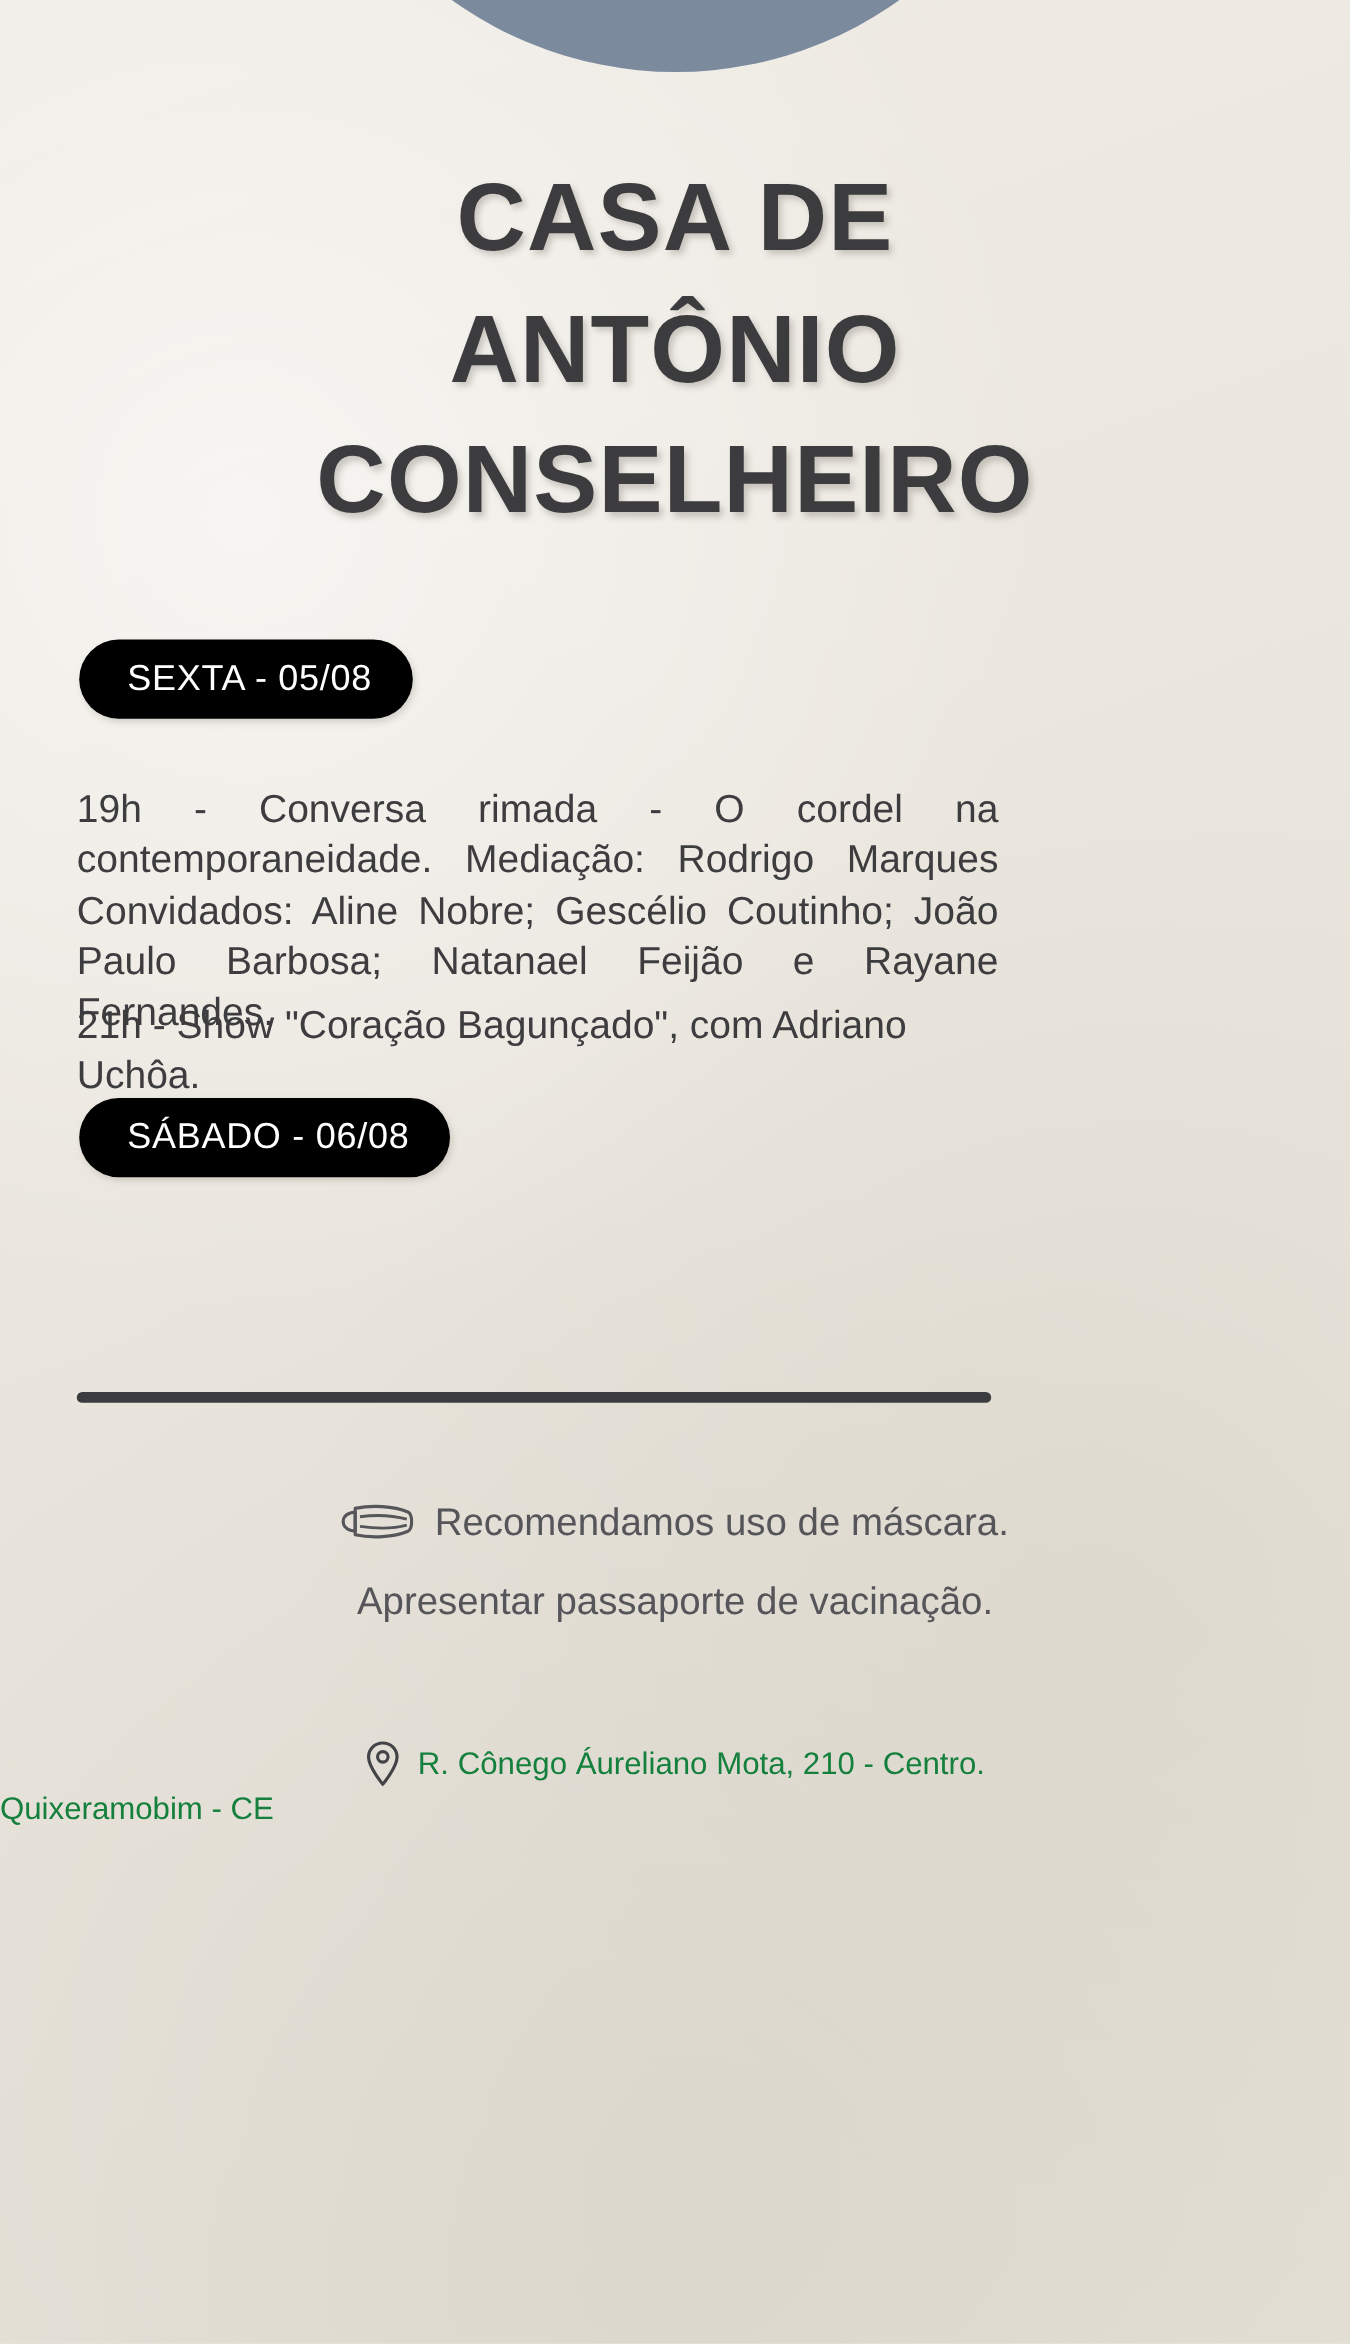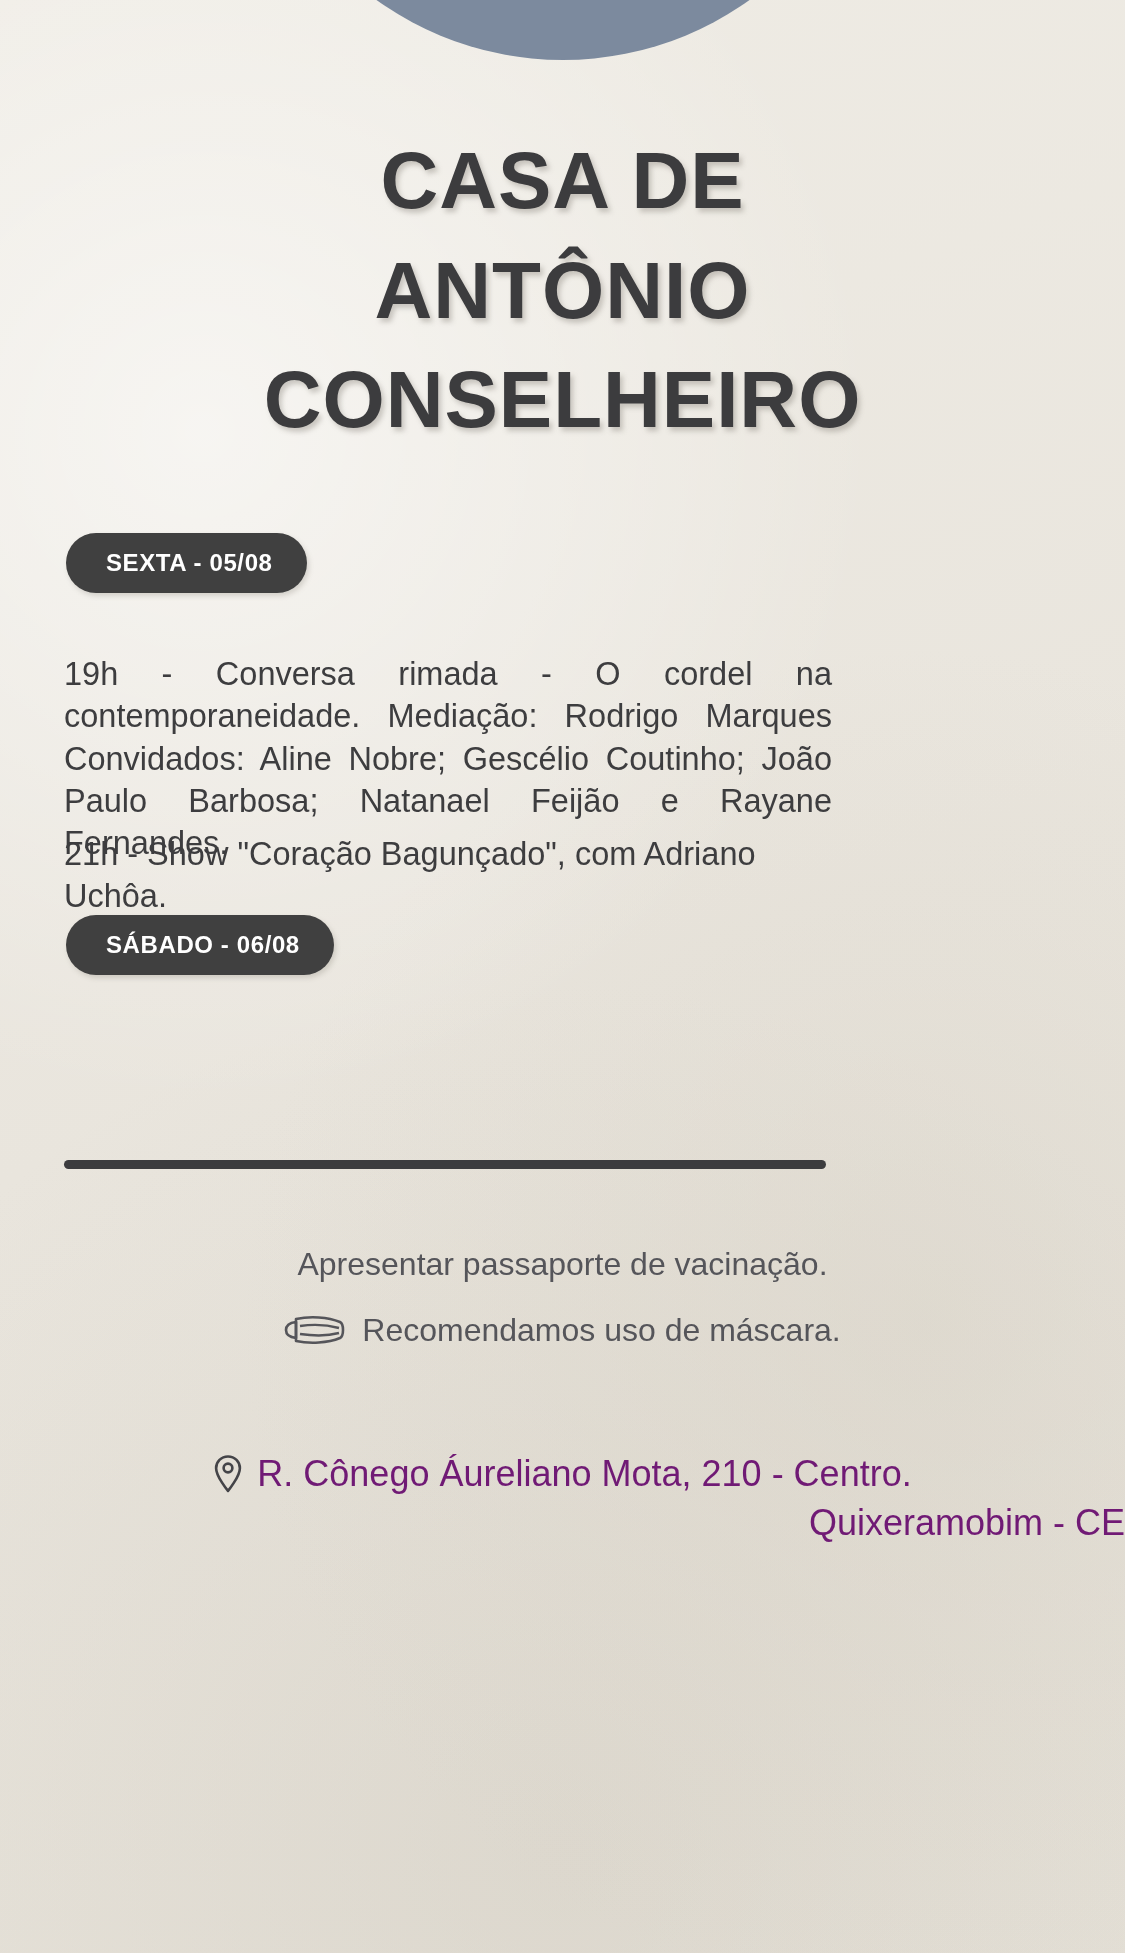--- a/index.html
+++ b/index.html
@@ -59,24 +59,24 @@
     font-size: 80px;
     font-weight: bold;
     letter-spacing: 1px;
     line-height: 1.37;
     color: #3c3c3e;
     text-shadow: 3px 4px 5px rgba(120,115,105,0.35);
   }
 
   .day-badge {
     display: inline-block;
-    background: #404040;
+    background: #000000;
     color: #ffffff;
-    font-size: 24px;
-    font-weight: bold;
+    font-size: 30px;
+    font-weight: normal;
     letter-spacing: 0.6px;
     padding: 16px 34px 16px 40px;
     border-radius: 40px;
     box-shadow: 2px 3px 5px rgba(120,115,105,0.25);
   }
 
   .badge-row-1 { position: absolute; top: 533px; left: 66px; }
   .badge-row-2 { position: absolute; top: 915px; left: 66px; text-align: center; }
 
   .para {
@@ -123,23 +123,23 @@
     justify-content: center;
     gap: 16px;
   }
   .mask-icon svg { display: block; }
 
   .address {
     position: absolute;
     top: 1450px;
     left: 0;
     right: 0;
-    text-align: right;
-    font-size: 36px;
-    color: #701a75;
+    text-align: left;
+    font-size: 26px;
+    color: #15803d;
     line-height: 1.35;
   }
   .addr-line-1 {
     display: flex;
     align-items: center;
     justify-content: center;
     gap: 14px;
   }
   .pin-icon svg { display: block; }
 </style>
@@ -167,32 +167,32 @@
   <div class="para nojustify p-friday-show">21h - Show "Coração Bagunçado", com Adriano Uchôa.</div>
 
   <div class="badge-row-2">
     <span class="day-badge">SÁBADO - 06/08</span>
   </div>
 
 
   <div class="divider"></div>
 
   <div class="notices">
-    <div class="notice-line">Apresentar passaporte de vacinação.</div>
     <div class="notice-line with-icon">
       <span class="mask-icon">
         <svg width="62" height="40" viewBox="0 0 62 40" fill="none" xmlns="http://www.w3.org/2000/svg">
           <path d="M12 12 C4 13, 2 17, 2 20 C2 23, 4 27, 12 28 L12 12 Z" stroke="#55555a" stroke-width="2.6" fill="none" stroke-linejoin="round"></path>
           <path d="M12 9 C26 6, 44 7, 56 12 C60 14, 60 26, 56 28 C44 33, 26 34, 12 31 Z" stroke="#55555a" stroke-width="2.6" fill="none" stroke-linejoin="round"></path>
           <path d="M16 16 C30 14, 44 15, 55 18" stroke="#55555a" stroke-width="2.4" fill="none"></path>
           <path d="M16 24 C30 26, 44 26, 55 23" stroke="#55555a" stroke-width="2.4" fill="none"></path>
         </svg>
       </span>
       <span>Recomendamos uso de máscara.</span>
     </div>
+    <div class="notice-line">Apresentar passaporte de vacinação.</div>
   </div>
 
   <div class="address">
     <div class="addr-line-1">
       <span class="pin-icon">
         <svg width="30" height="40" viewBox="0 0 24 32" fill="none" xmlns="http://www.w3.org/2000/svg">
           <path d="M12 2 C6.5 2, 2.5 6.2, 2.5 11.3 C2.5 18, 12 29.5, 12 29.5 C12 29.5, 21.5 18, 21.5 11.3 C21.5 6.2, 17.5 2, 12 2 Z" stroke="#444448" stroke-width="2.1" fill="none" stroke-linejoin="round"></path>
           <circle cx="12" cy="11.2" r="3.5" stroke="#444448" stroke-width="2.1" fill="none"></circle>
         </svg>
       </span>

